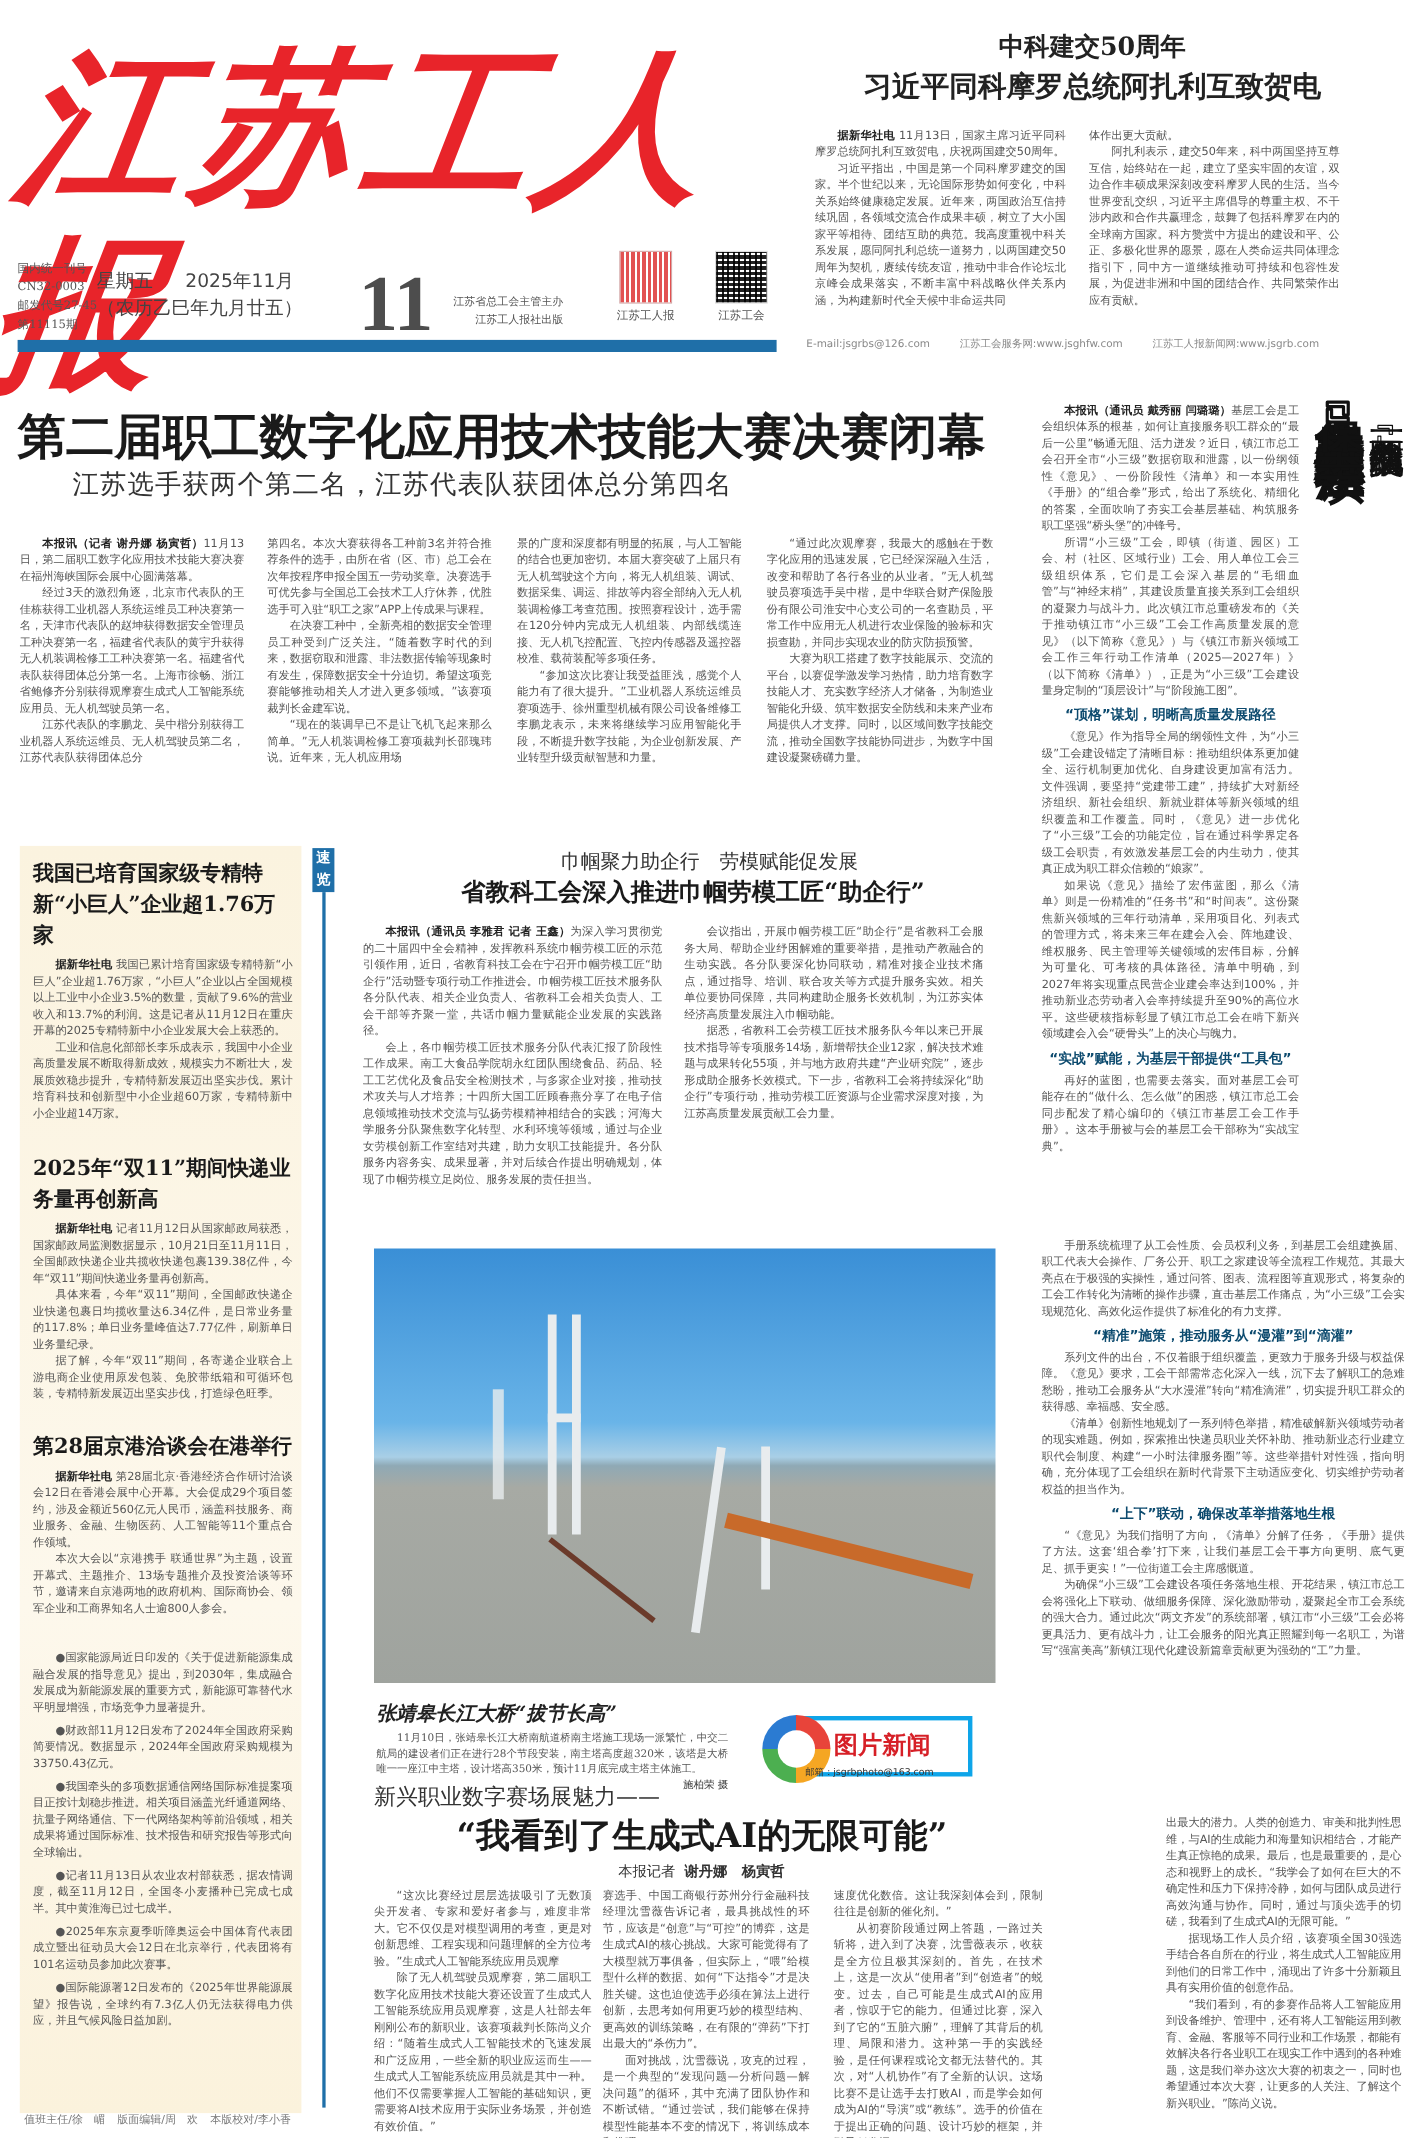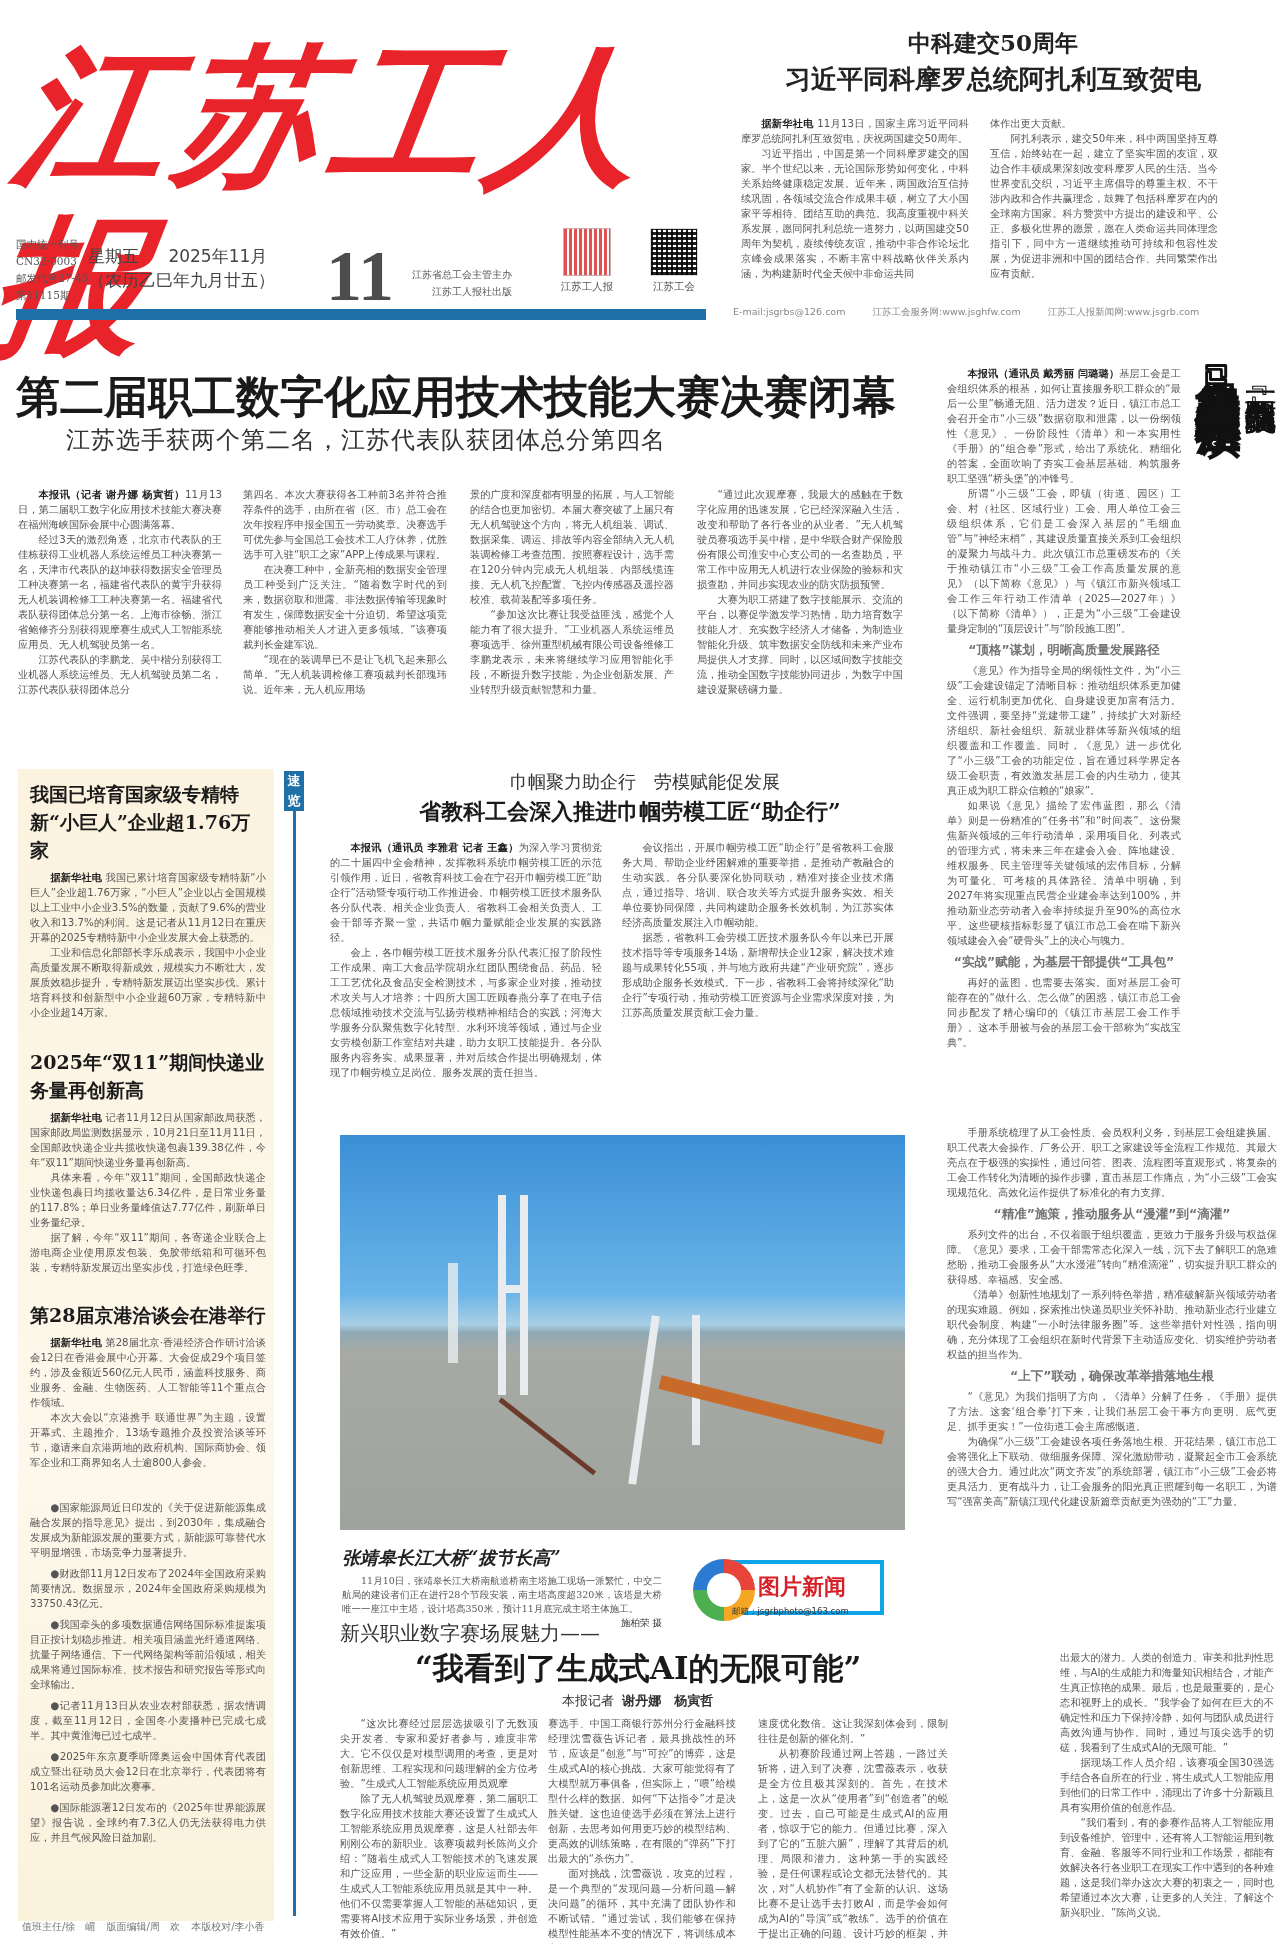--- a/index.html
+++ b/index.html
@@ -19,21 +19,21 @@
 .blue-bar{left:16px;top:309px;width:690px;height:11px;background:#1f6fa8;}
 .contact{left:733px;top:306px;font-family:"DejaVu Sans",sans-serif;font-size:9.5px;color:#888;word-spacing:2px;}
 .top-headline{left:706px;top:26px;width:574px;text-align:center;font-weight:bold;color:#222;}
 .lead-title{left:16px;top:368px;font-size:44px;font-weight:bold;color:#1a1a1a;letter-spacing:0;white-space:nowrap;font-family:"DejaVu Serif",serif;}
 .lead-sub{left:66px;top:424px;font-size:24px;color:#333;white-space:nowrap;font-family:"DejaVu Sans",sans-serif;letter-spacing:1px;}
 .sidebar-bg{left:18px;top:769px;width:256px;height:1152px;background:linear-gradient(#fbf3df,#fdf8ec 60%,#fbf2dc);}
 .sidebar-hd{font-weight:bold;color:#1a1a1a;font-size:19px;line-height:28px;}
 .sulan{left:284px;top:771px;width:20px;height:40px;background:#1f6fa8;color:#fff;font-size:13px;line-height:20px;text-align:center;font-weight:bold;}
 .sulan-line{left:293px;top:811px;width:3px;height:1105px;background:#1f6fa8;}
 .vert-title{font-weight:bold;color:#111;writing-mode:vertical-rl;font-family:"DejaVu Serif",serif;}
-.subhead{font-family:"DejaVu Sans",sans-serif;font-weight:bold;font-size:12.5px;color:#737373;text-align:center;margin:6px 0;}
+.subhead{font-family:"DejaVu Sans",sans-serif;font-weight:bold;font-size:12.5px;color:#0c4a6e;text-align:center;margin:6px 0;}
 .footer-credits{left:22px;top:1920px;font-size:10px;color:#777;font-family:"DejaVu Sans",sans-serif;word-spacing:8px;}
 .photo{left:340px;top:1135px;width:565px;height:395px;overflow:hidden;background:linear-gradient(180deg,#3a8fd6 0%,#69b4e8 40%,#a9cfe6 48%,#8fa9b5 50%,#a7aaa4 55%,#9fa39e 100%);}
 .tower{position:absolute;background:#e8ecee;}
 .picnews{left:724px;top:1560px;width:160px;height:55px;border:4px solid #0ea5e9;background:#fff;}
 .ring{position:absolute;left:-35px;top:-5px;width:62px;height:62px;border-radius:50%;background:conic-gradient(#e8443a 0 25%,#f5a623 0 50%,#4caf50 0 75%,#2b7bd2 0);}
 .ring::after{content:"";position:absolute;left:14px;top:14px;width:34px;height:34px;border-radius:50%;background:#fff;}
 </style>
 </head>
 <body>
 
@@ -162,21 +162,21 @@
   </div>
 </div>
 
 <div class="abs footer-credits">
   <span>值班主任/徐　嵋</span>
   <span>版面编辑/周　欢</span>
   <span>本版校对/李小香</span>
 </div>
 
 <div class="abs" style="left:340px;top:770px;width:580px;text-align:center;">
-  <div style="font-family:Liberation Mono, monospace;font-size:18px;color:#333;line-height:26px;padding-left:30px;">巾帼聚力助企行　劳模赋能促发展</div>
+  <div style="font-family:Liberation Serif, serif;font-size:18px;color:#333;line-height:26px;padding-left:30px;">巾帼聚力助企行　劳模赋能促发展</div>
   <div style="font-size:22px;font-weight:bold;color:#1a1a1a;line-height:30px;">省教科工会深入推进巾帼劳模工匠“助企行”</div>
 </div>
 <div class="abs body-text" style="left:330px;top:840px;width:272px;">
   <p><b>本报讯（通讯员 李雅君 记者 王鑫）</b><span>为深入学习贯彻党的二十届四中全会精神，发挥教科系统巾帼劳模工匠的示范引领作用，近日，省教育科技工会在宁召开巾帼劳模工匠“助企行”活动暨专项行动工作推进会。巾帼劳模工匠技术服务队各分队代表、相关企业负责人、省教科工会相关负责人、工会干部等齐聚一堂，共话巾帼力量赋能企业发展的实践路径。</span></p>
   <p>会上，各巾帼劳模工匠技术服务分队代表汇报了阶段性工作成果。南工大食品学院胡永红团队围绕食品、药品、轻工工艺优化及食品安全检测技术，与多家企业对接，推动技术攻关与人才培养；十四所大国工匠顾春燕分享了在电子信息领域推动技术交流与弘扬劳模精神相结合的实践；河海大学服务分队聚焦数字化转型、水利环境等领域，通过与企业女劳模创新工作室结对共建，助力女职工技能提升。各分队服务内容务实、成果显著，并对后续合作提出明确规划，体现了巾帼劳模立足岗位、服务发展的责任担当。</p>
 </div>
 <div class="abs body-text" style="left:622px;top:840px;width:272px;">
   <p>会议指出，开展巾帼劳模工匠“助企行”是省教科工会服务大局、帮助企业纾困解难的重要举措，是推动产教融合的生动实践。各分队要深化协同联动，精准对接企业技术痛点，通过指导、培训、联合攻关等方式提升服务实效。相关单位要协同保障，共同构建助企服务长效机制，为江苏实体经济高质量发展注入巾帼动能。</p>
   <p>据悉，省教科工会劳模工匠技术服务队今年以来已开展技术指导等专项服务14场，新增帮扶企业12家，解决技术难题与成果转化55项，并与地方政府共建“产业研究院”，逐步形成助企服务长效模式。下一步，省教科工会将持续深化“助企行”专项行动，推动劳模工匠资源与企业需求深度对接，为江苏高质量发展贡献工会力量。</p>
 </div>

